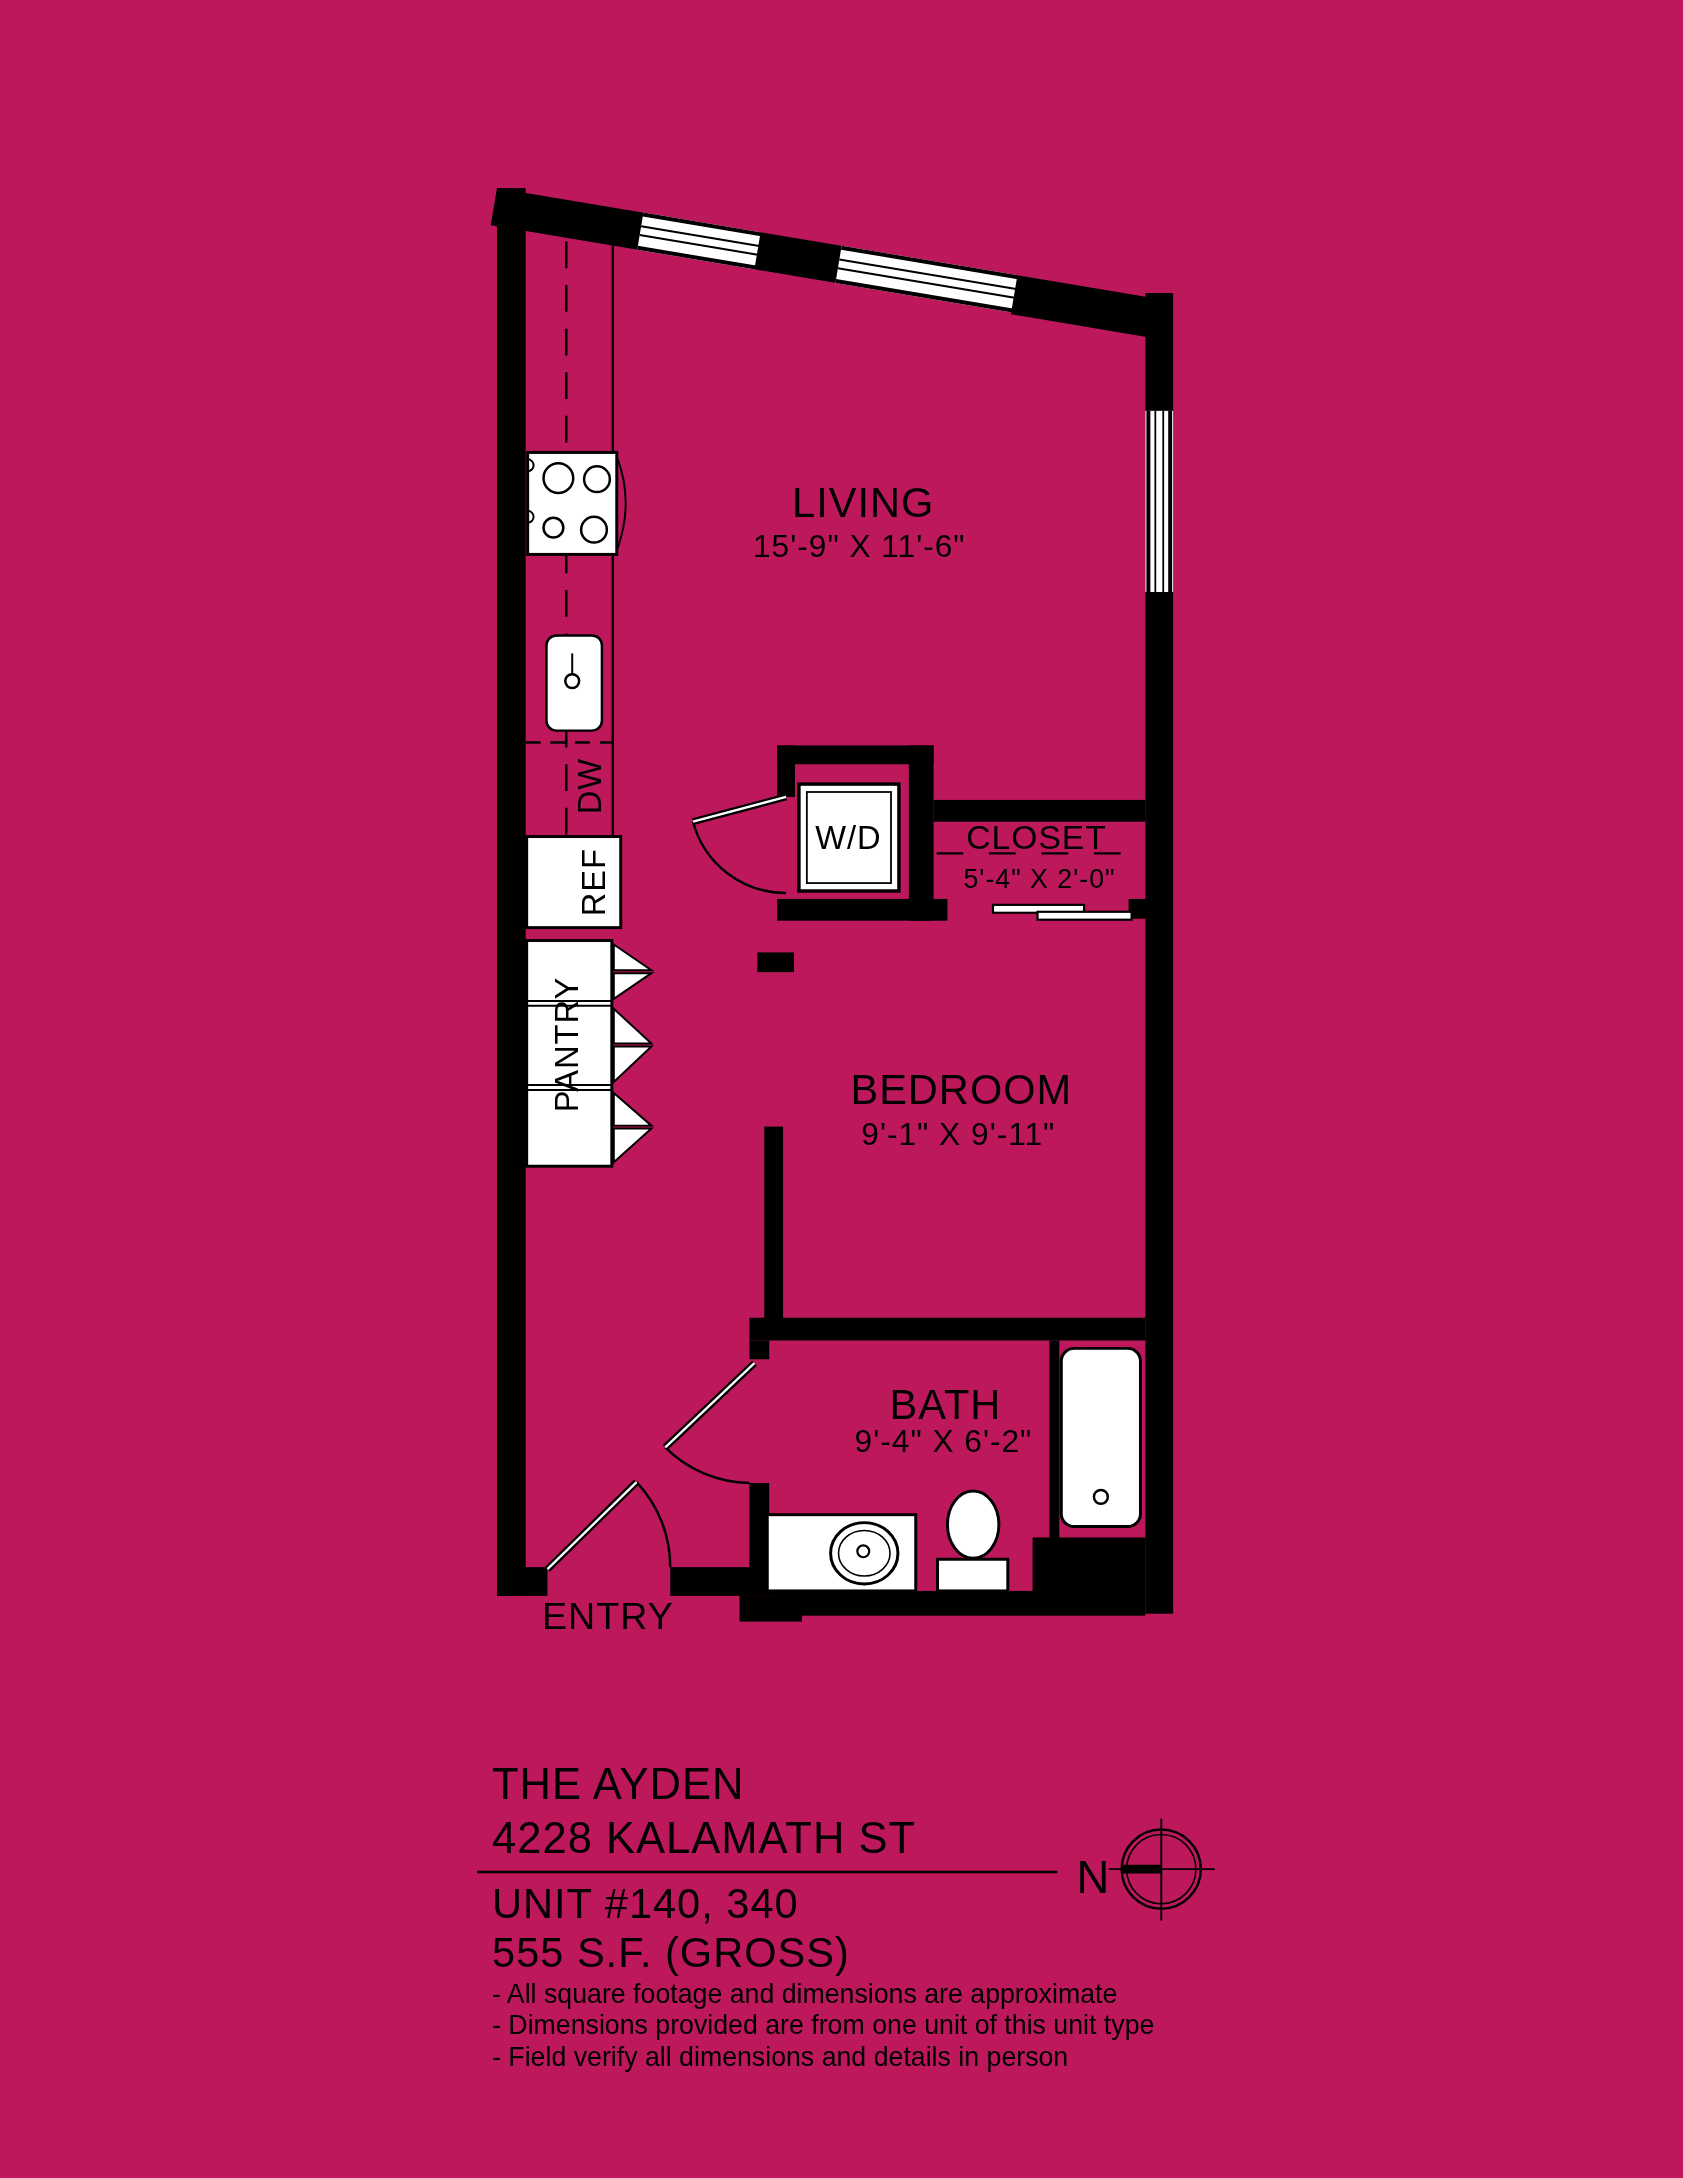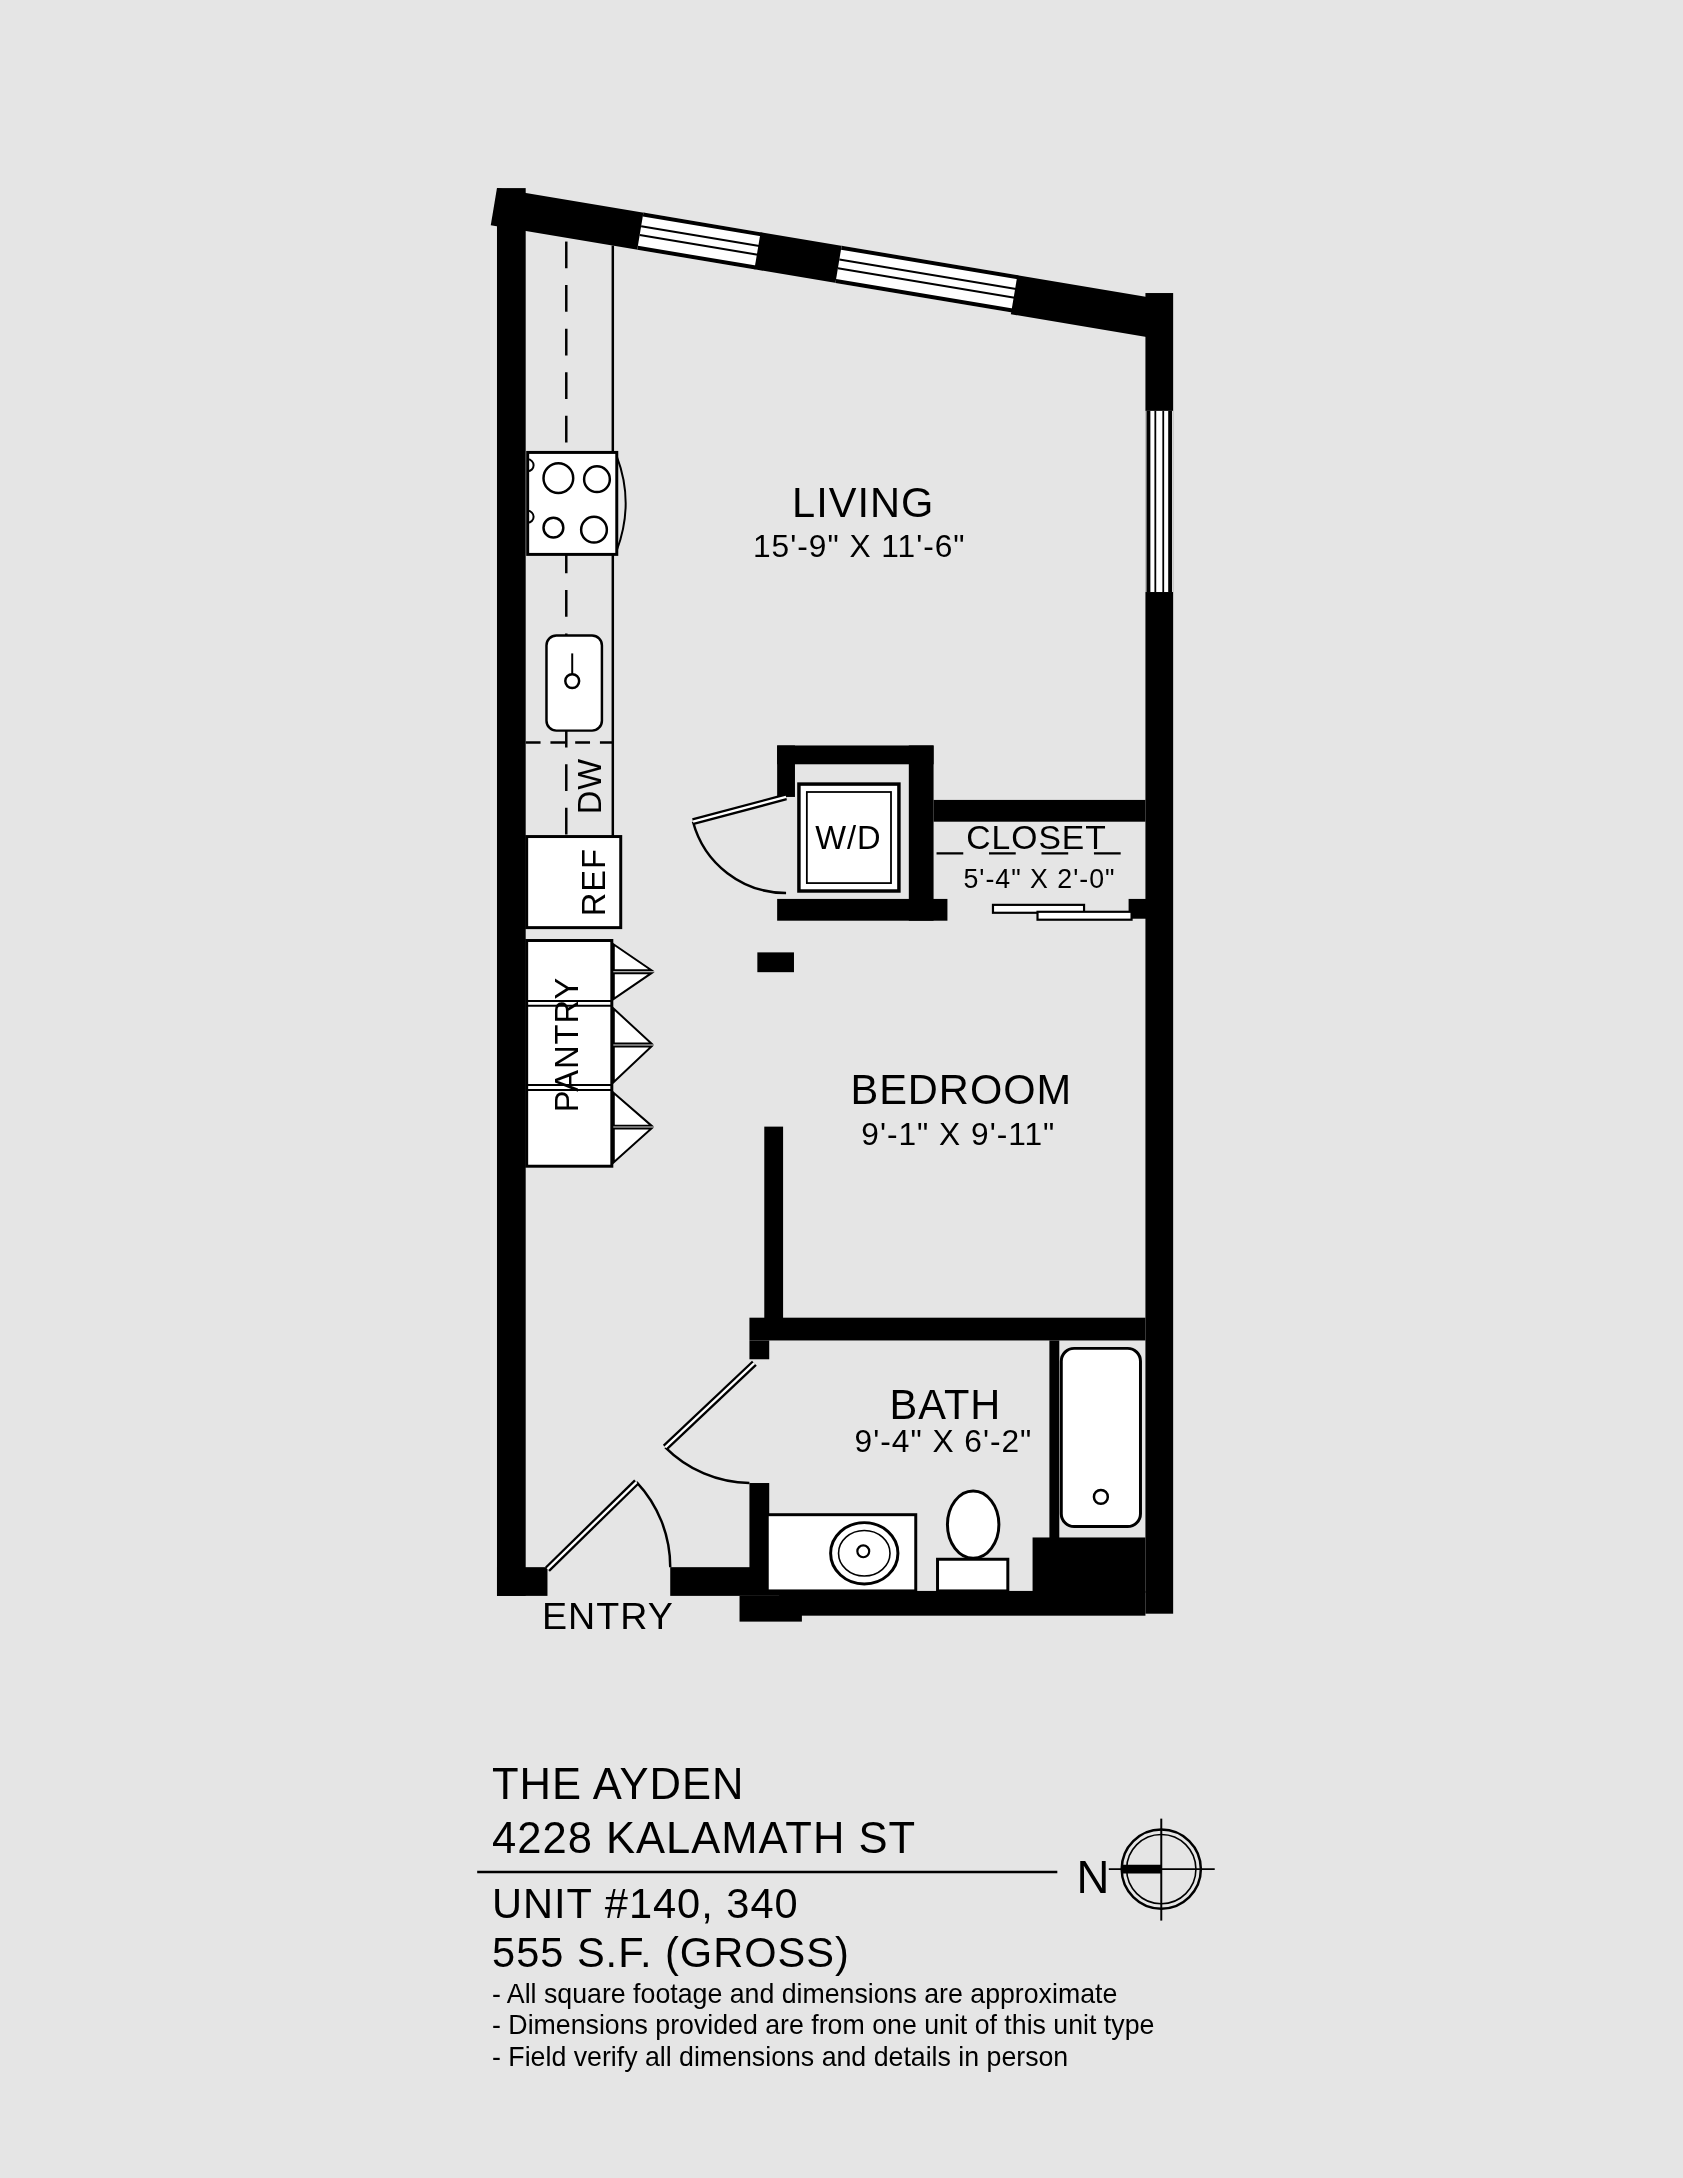--- a/index.html
+++ b/index.html
@@ -1,17 +1,17 @@
 <!DOCTYPE html>
 <html><head>
 <meta charset="utf-8">
 <style>
   html,body{margin:0;padding:0;background:#888;}
   .page{
-    width:1683px;height:2178px;background:#e5e5e5;position:relative;margin:0 auto;
+    width:1683px;height:2178px;background:#be185d;position:relative;margin:0 auto;
     font-family:"Liberation Sans", sans-serif;
   }
   svg{position:absolute;inset:0;}
   text{fill:#000;}
   .room-name{font-size:42px;letter-spacing:1px;}
   .room-dims{font-size:32px;letter-spacing:1px;}
   .closet-name{font-size:34px;letter-spacing:1px;}
   .closet-dims{font-size:27px;letter-spacing:1px;}
   .appl{font-size:33px;letter-spacing:1px;}
   .entry-label{font-size:38px;letter-spacing:1px;}

